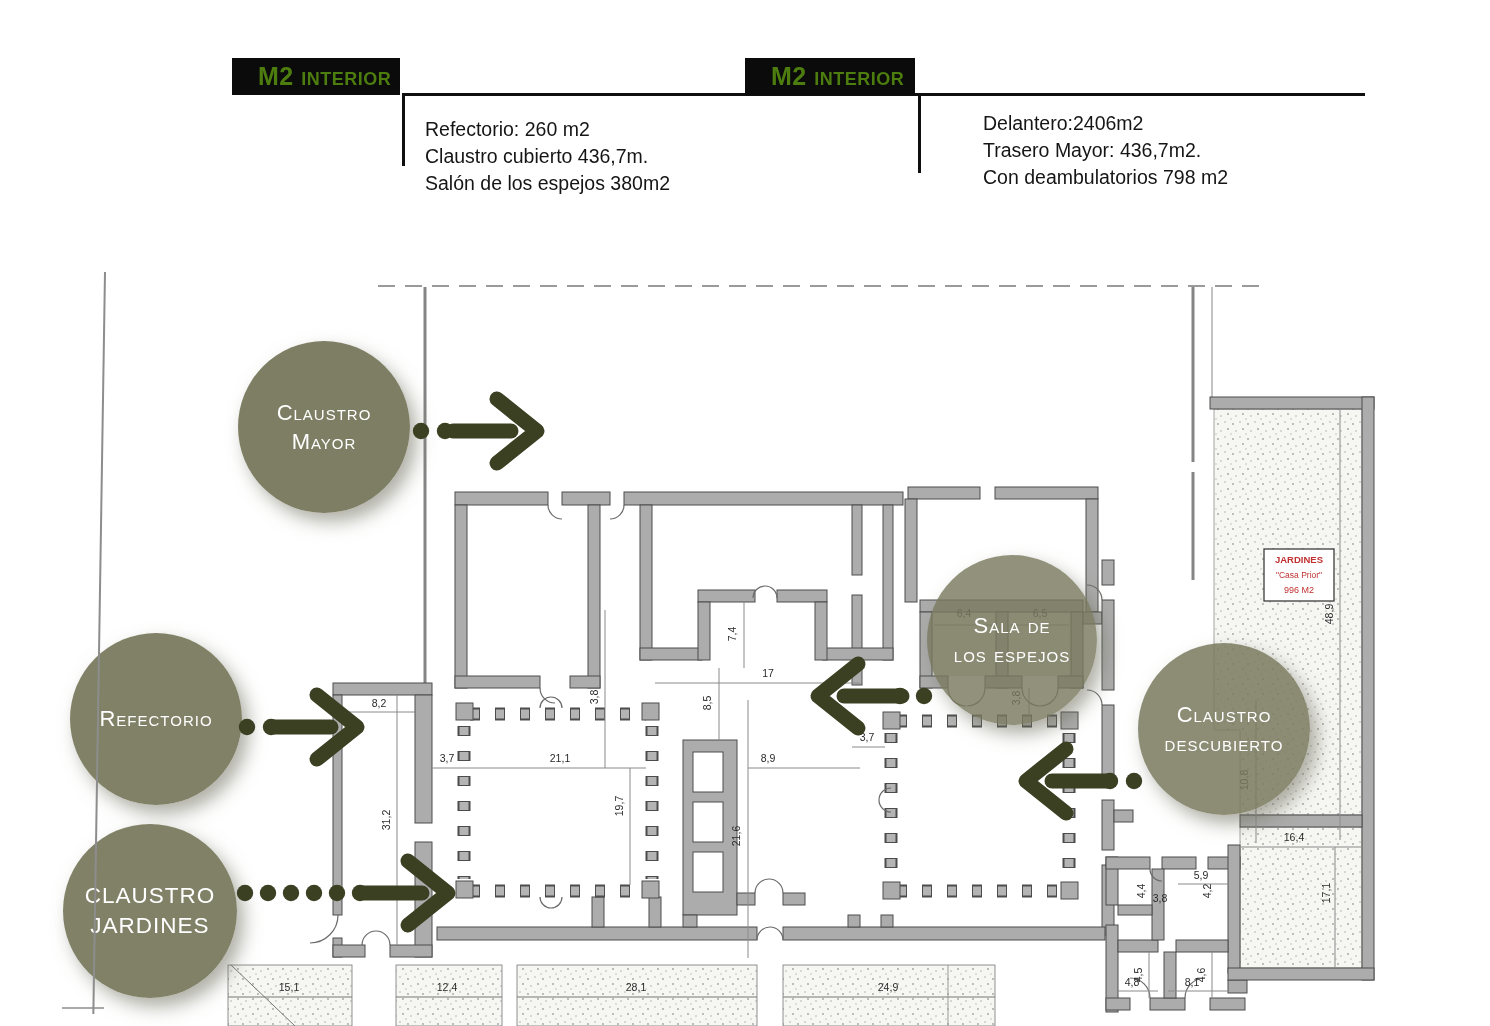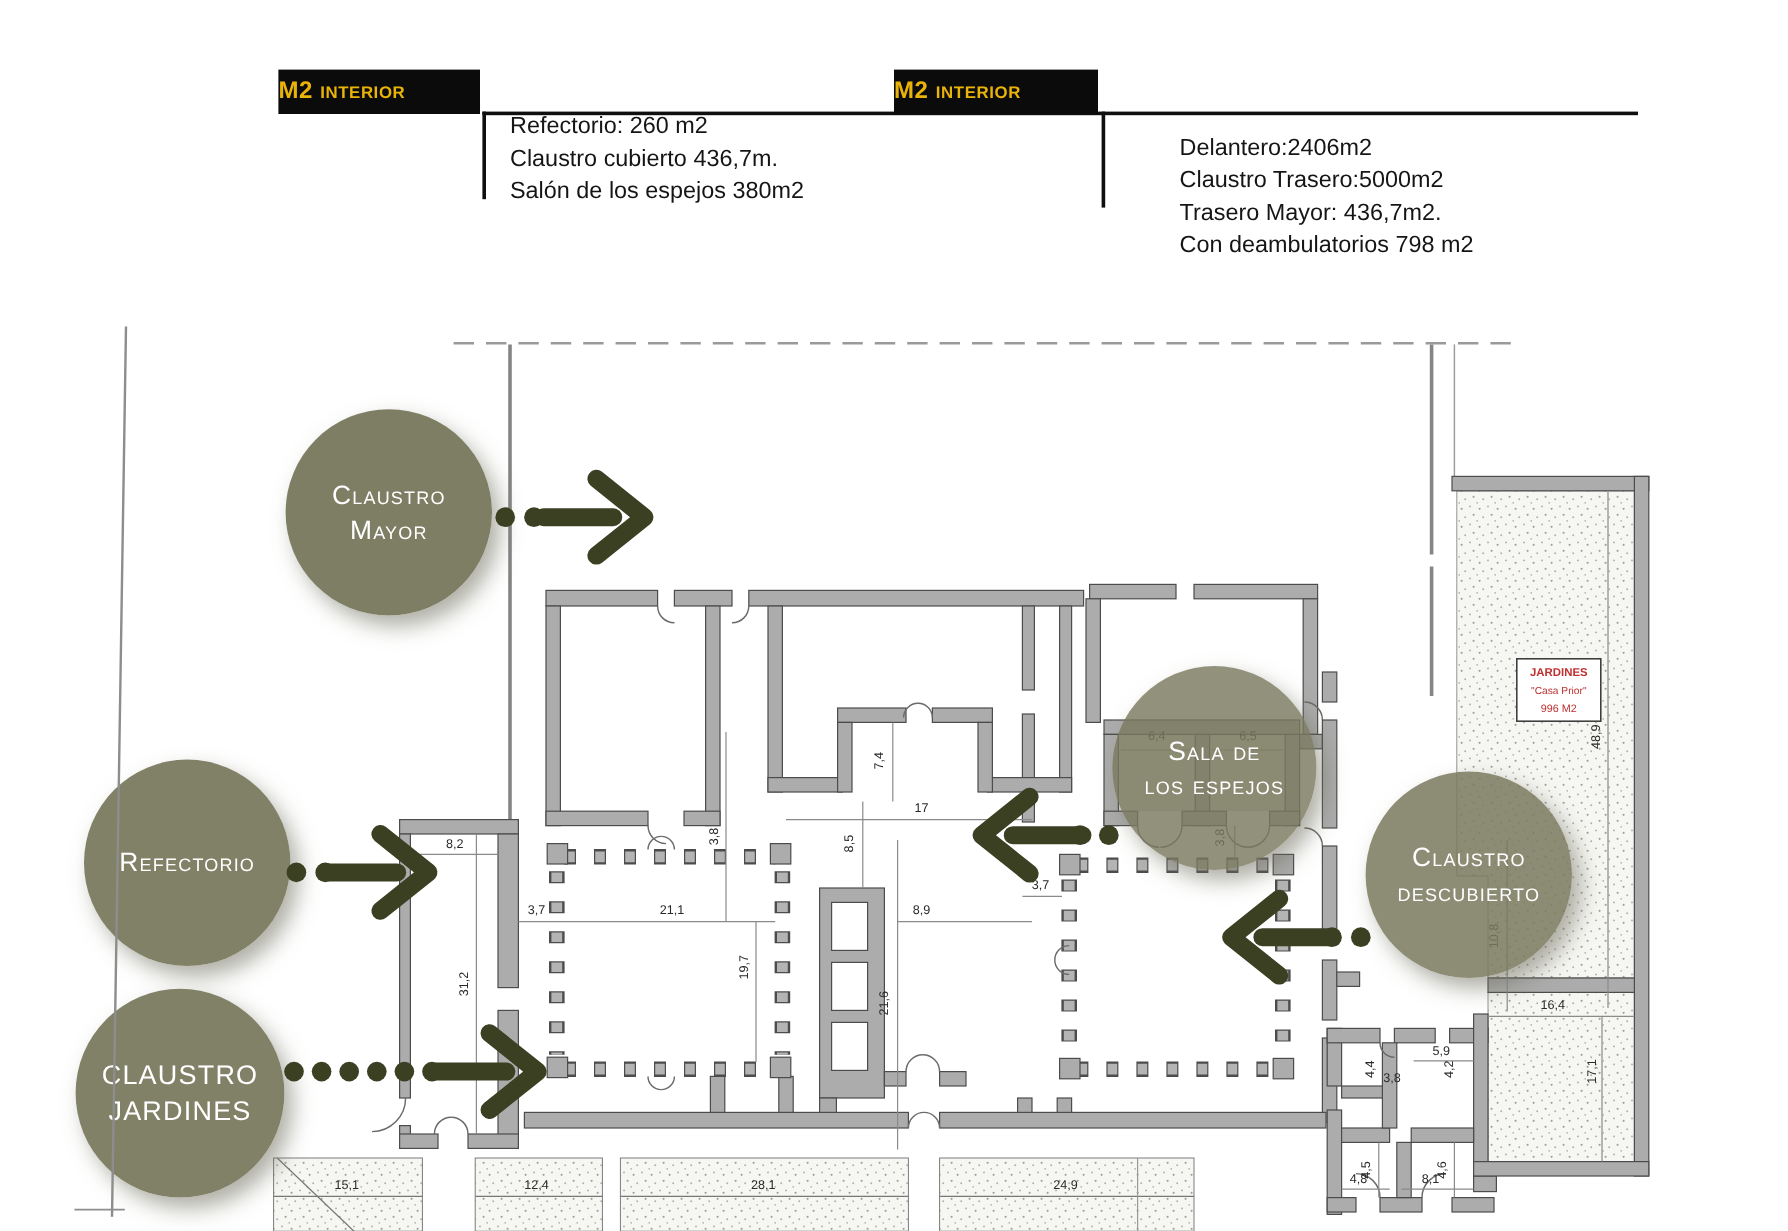--- a/index.html
+++ b/index.html
@@ -1,29 +1,29 @@
 <!DOCTYPE html>
 <html><head>
 <meta charset="utf-8">
 <style>
   html,body{margin:0;padding:0;background:#ffffff;}
   body{width:1490px;height:1026px;position:relative;overflow:hidden;
        font-family:"Liberation Sans",sans-serif;}
   
-  .legend-box{position:absolute;background:#0b0b0b;color:#eab308;height:37px;
-      font-weight:700;font-size:20px;font-variant:small-caps;letter-spacing:.5px;
-      line-height:36px;box-sizing:border-box;z-index:10;}
+  .legend-box{position:absolute;background:#0b0b0b;color:#4d7c0f;height:37px;
+      font-weight:700;font-size:25px;font-variant:small-caps;letter-spacing:.5px;
+      line-height:36px;padding-left:26px;box-sizing:border-box;z-index:10;}
   #legend-box-left{left:232px;top:58px;width:168px;}
   #legend-box-right{left:745px;top:58px;width:170px;}
   .hline{position:absolute;left:402px;top:93px;width:963px;height:3px;background:#0f0f0f;z-index:9;}
   .vdrop{position:absolute;width:3px;background:#0f0f0f;z-index:9;}
   #vdrop-left{left:402px;top:93px;height:73px;}
   #vdrop-right{left:918px;top:93px;height:80px;}
   .legend-list{position:absolute;font-size:19.5px;line-height:27px;color:#151515;z-index:10;}
-  #legend-list-left{left:425px;top:92px;}
+  #legend-list-left{left:425px;top:116px;}
   #legend-list-right{left:983px;top:110px;}
   
   #plan-svg{position:absolute;left:0;top:0;z-index:1;}
   #arrow-svg{position:absolute;left:0;top:0;z-index:25;pointer-events:none;}
   
   .bubble{position:absolute;border-radius:50%;color:#ffffff;display:flex;
       flex-direction:column;align-items:center;justify-content:center;text-align:center;
       font-weight:400;z-index:20;box-shadow:7px 9px 18px rgba(110,110,92,.55);}
   .bubble.caps-small{font-variant:small-caps;font-size:22px;letter-spacing:1px;line-height:1.32;}
   .bubble.caps-normal{font-size:22.5px;letter-spacing:1px;line-height:1.35;}
@@ -40,21 +40,20 @@
 <div class="vdrop" id="vdrop-left"></div>
 <div class="vdrop" id="vdrop-right"></div>
 
 <div class="legend-list" id="legend-list-left">
   <div>Refectorio: 260 m2</div>
   <div>Claustro cubierto 436,7m.</div>
   <div>Salón de los espejos 380m2</div>
 </div>
 <div class="legend-list" id="legend-list-right">
   <div>Delantero:2406m2</div>
-  <div>Claustro Trasero:5000m2</div>
   <div>Trasero Mayor: 436,7m2.</div>
   <div>Con deambulatorios 798 m2</div>
 </div>
 
 <svg id="plan-svg" width="1490" height="1026" viewBox="0 0 1490 1026">
   <defs>
     <pattern id="stip" width="15" height="15" patternUnits="userSpaceOnUse">
       <rect width="15" height="15" fill="#f6f6f3"></rect>
       <circle cx="3" cy="4" r="0.9" fill="#a3a39b"></circle>
       <circle cx="10" cy="2" r="0.8" fill="#b0b0a8"></circle>

